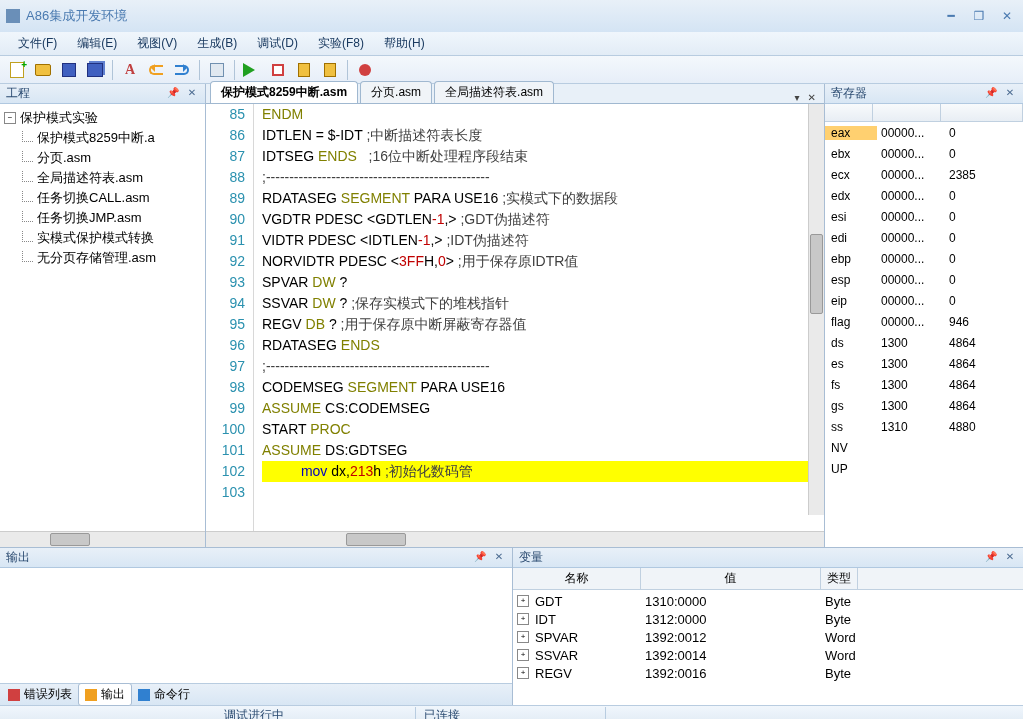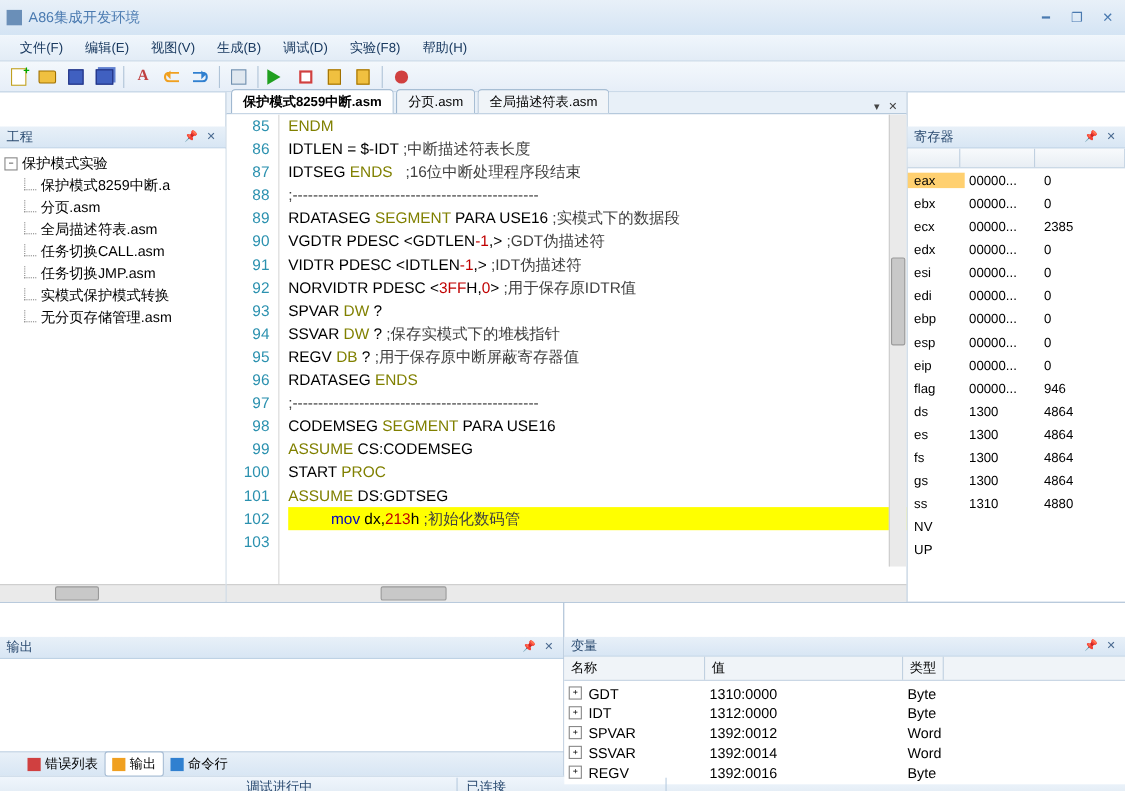--- a/index.html
+++ b/index.html
@@ -13,21 +13,21 @@
 
 .menu-bar { height: 24px; background: linear-gradient(#f0f6fc, #e2ecf6); display: flex; align-items: center; padding: 0 8px; border-bottom: 1px solid #b8cce0; }
 .menu-item { padding: 2px 10px; color: #1a3a60; cursor: pointer; }
 
 .toolbar { height: 28px; background: linear-gradient(#f4f8fc, #e6eef8); display: flex; align-items: center; padding: 0 6px; gap: 4px; border-bottom: 1px solid #b8cce0; }
 .tool-btn { width: 22px; height: 22px; display: flex; align-items: center; justify-content: center; cursor: pointer; border-radius: 2px; }
 .tool-sep { width: 1px; height: 20px; background: #b0c4d8; margin: 0 2px; }
 
 .main-area { display: flex; height: 463px; }
 .project-panel { width: 206px; border-right: 1px solid #a8bdd4; display: flex; flex-direction: column; }
-.panel-header { height: 20px; background: linear-gradient(#e8f0f8, #d8e6f4); border-bottom: 1px solid #b0c8e0; display: flex; align-items: center; padding: 0 6px; font-size: 12px; color: #2a4a70; margin-top: 31px; }
+.panel-header { height: 20px; background: linear-gradient(#e8f0f8, #d8e6f4); border-bottom: 1px solid #b0c8e0; display: flex; align-items: center; padding: 0 6px; font-size: 12px; color: #2a4a70; }
 .panel-header .spacer { flex: 1; }
 .panel-btn { width: 14px; height: 14px; margin-left: 4px; cursor: pointer; color: #4a6a90; font-size: 10px; text-align: center; }
 
 .tree { flex: 1; background: #fff; padding: 4px 2px; overflow: hidden; font-family: sans-serif; font-size: 13px; }
 .tree-node { padding: 1px 2px; white-space: nowrap; display: flex; align-items: center; }
 .tree-toggle { width: 12px; height: 12px; border: 1px solid #888; font-size: 8px; line-height: 10px; text-align: center; margin-right: 4px; cursor: pointer; }
 .tree-children { margin-left: 18px; }
 .tree-children .tree-node::before { content: ""; display: inline-block; width: 10px; height: 10px; border-left: 1px dotted #888; border-bottom: 1px dotted #888; margin-right: 4px; margin-bottom: 4px; }
 .proj-scroll { height: 16px; background: #eaeaea; border-top: 1px solid #ccc; position: relative; }
 .proj-thumb { position: absolute; left: 50px; top: 1px; width: 40px; height: 13px; background: #c8c8c8; border: 1px solid #999; border-radius: 2px; }
@@ -58,28 +58,28 @@
 .reg-header div { border-right: 1px solid #c0d0e0; }
 .reg-row { display: flex; height: 21px; align-items: center; font-size: 12px; }
 .reg-row .c1 { width: 52px; padding-left: 6px; }
 .reg-row .c2 { width: 68px; padding-left: 4px; }
 .reg-row .c3 { flex: 1; padding-left: 4px; }
 .reg-row.hl .c1 { background: #ffd070; }
 
 .bottom-area { display: flex; height: 158px; border-top: 1px solid #a8bdd4; }
 .output-panel { width: 513px; border-right: 1px solid #a8bdd4; display: flex; flex-direction: column; }
 .output-body { flex: 1; background: #fff; }
-.output-tabs { height: 22px; background: linear-gradient(#e8f0f8,#d8e6f4); display: flex; align-items: center; padding: 0 19px; border-top: 1px solid #b8cce0; }
+.output-tabs { height: 22px; background: linear-gradient(#e8f0f8,#d8e6f4); display: flex; align-items: center; padding: 0 2px; border-top: 1px solid #b8cce0; }
 .otab { padding: 2px 6px; display: flex; align-items: center; gap: 4px; cursor: pointer; font-size: 12px; }
 .otab.active { background: #fff; border: 1px solid #a8bdd4; border-radius: 3px; }
 .oicon { width: 12px; height: 12px; display: inline-block; }
 
 .vars-panel { flex: 1; display: flex; flex-direction: column; }
 .vars-header-row { display: flex; background: #f0f4f8; border-bottom: 1px solid #c0d0e0; font-size: 12px; }
-.vars-header-row div { padding: 2px 6px; border-right: 1px solid #c0d0e0; }
+.vars-header-row div { padding: 2px 6px; border-right: 1px solid #c0d0e0; text-align: center; }
 .vars-body { flex: 1; background: #fff; font-family: Consolas, monospace; font-size: 13px; padding: 2px 4px; }
 .var-row { display: flex; height: 18px; align-items: center; }
 .var-row .exp { width: 12px; height: 12px; border: 1px solid #888; font-size: 8px; line-height: 10px; text-align: center; margin-right: 6px; }
 .var-row .vn { width: 110px; }
 .var-row .vv { width: 180px; }
 .var-row .vt { flex: 1; }
 
 .status-bar { height: 20px; background: linear-gradient(#f0f6fc,#e0eaf4); border-top: 1px solid #b8cce0; display: flex; align-items: center; font-size: 12px; color: #2a4a70; }
 .status-bar .sec { padding: 0 8px; border-right: 1px solid #b8cce0; }
 .status-bar .sec:first-child { width: 216px; }

